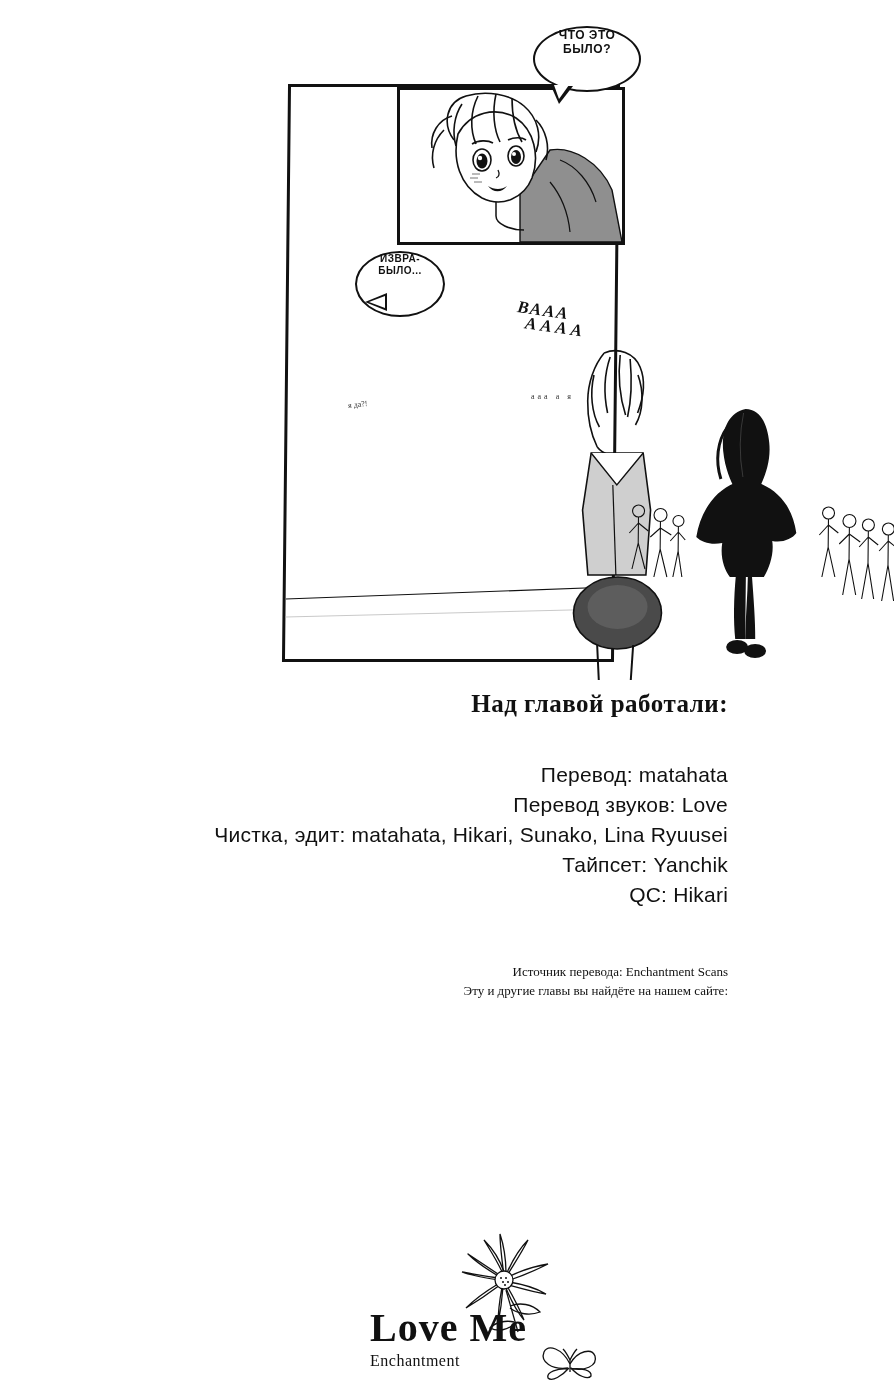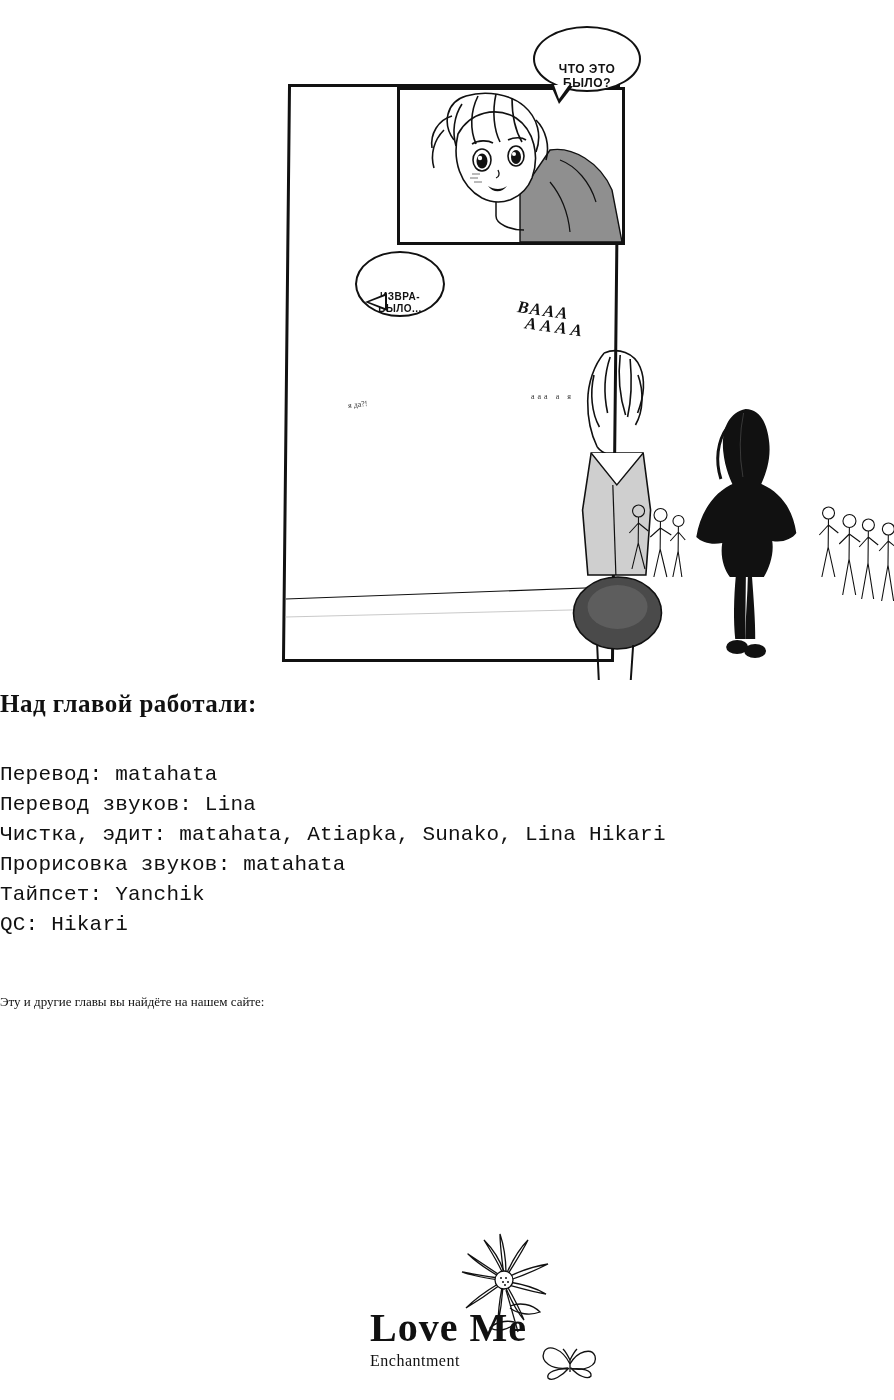--- a/index.html
+++ b/index.html
@@ -56,21 +56,21 @@
     background-size: 3px 3px;
   }
 
   
   .bubble {
     position: absolute;
     background: #fff;
     border: 2px solid #111;
     border-radius: 50%;
     display: flex;
-    align-items: flex-end;
+    align-items: flex-start;
     justify-content: center;
     text-align: center;
     font-family: "Liberation Sans", sans-serif;
     font-weight: 700;
     letter-spacing: 0.5px;
     color: #111;
     z-index: 6;
   }
   .bubble-top {
     left: 533px;
@@ -176,32 +176,32 @@
 
   
   .face-art { position: absolute; left: 0; top: 0; }
 
   
   .credits {
     position: absolute;
     left: 0;
     top: 690px;
     width: 728px;
-    text-align: left;
+    text-align: right;
     color: #111;
   }
   .credits-title {
     font-family: "Liberation Serif", serif;
     font-weight: 700;
     font-size: 25px;
     letter-spacing: 0.5px;
     margin-bottom: 42px;
   }
   .credit-line {
-    font-family: Liberation Mono, monospace;
+    font-family: Liberation Sans, sans-serif;
     font-size: 21px;
     line-height: 30px;
     letter-spacing: 0.2px;
   }
   .credits-footer {
     margin-top: 52px;
     font-family: "Liberation Serif", serif;
     font-size: 13px;
     line-height: 19px;
   }
@@ -378,27 +378,27 @@
     <span class="l2">АААА</span>
   </div>
   <div class="sfx-small-l">я да?!</div>
   <div class="sfx-small-r">ааа  а я</div>
 </div>
 
 <div class="credits">
   <div class="credits-title">Над главой работали:</div>
 
   <div class="credit-line">Перевод: matahata</div>
-  <div class="credit-line">Перевод звуков: Lina</div>
-  <div class="credit-line">Чистка, эдит: matahata, Atiapka, Sunako, Lina Hikari</div>
-  <div class="credit-line">Прорисовка звуков: matahata</div>
+  <div class="credit-line">Перевод звуков: Love</div>
+  <div class="credit-line">Чистка, эдит: matahata, Hikari, Sunako, Lina Ryuusei</div>
   <div class="credit-line">Тайпсет: Yanchik</div>
   <div class="credit-line">QC: Hikari</div>
 
   <div class="credits-footer">
+    <div>Источник перевода: Enchantment Scans</div>
     <div>Эту и другие главы вы найдёте на нашем сайте:</div>
   </div>
 </div>
 
 <div class="logo-block">
 
   <svg class="logo-flower" width="130" height="110" viewBox="0 0 130 110">
     <g fill="none" stroke="#111" stroke-width="1.3">
 
       <path d="M64 48 C58 34 50 22 44 12 C52 20 60 32 64 44"></path>

